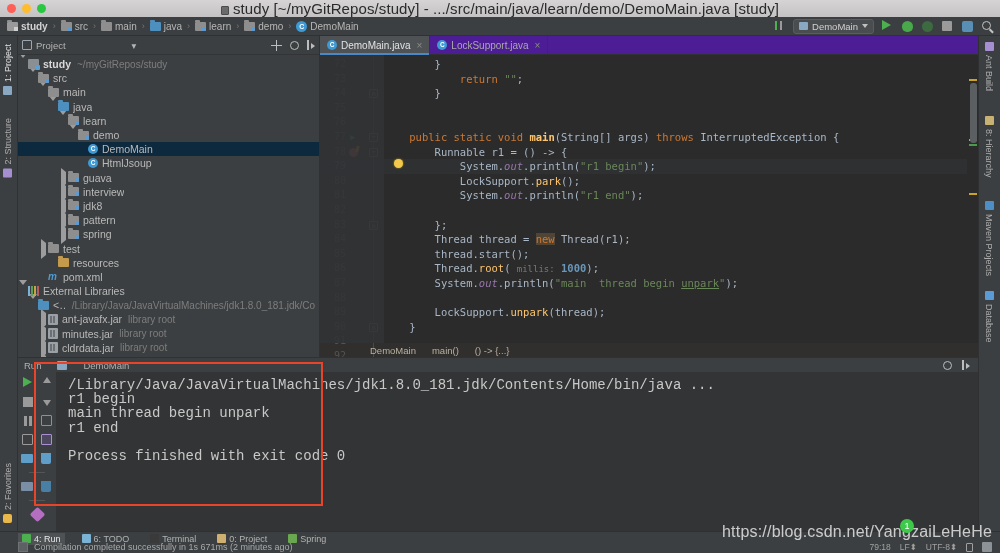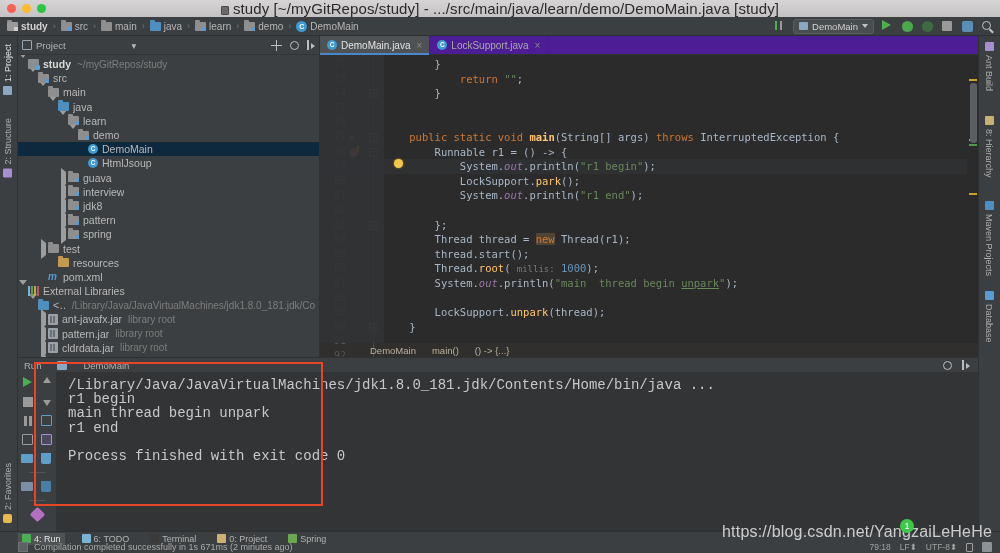--- a/index.html
+++ b/index.html
@@ -259,21 +259,21 @@
     position: relative;
   }
   .ln .num {
     position: absolute; left: 0; width: 26px; text-align: right;
     color: #606366; font-size: 10px;
   }
   .ln .code { position: absolute; left: 64px; }
   .ln.hl { background: rgba(50,53,56,.55); }
   .kw   { color: #cc7832; }
   .str  { color: #6a8759; }
-  .num-l{ color: #6897bb; font-weight: normal; }
+  .num-l{ color: #6897bb; font-weight: bold; }
   .fld  { color: #9876aa; font-style: italic; }
   .mthi { color: #ffc66d; }
   .mname{ color: #ffc66d; font-weight: bold; }
   .hint { color: #7a7a7a; font-size: 9px; }
   .newhl{ background: rgba(93,78,58,.75); color: #cc7832; }
   .uline{ text-decoration: underline; text-decoration-style: solid; text-decoration-color: #6a8759; }
 
   .g-run { position: absolute; left: 30px; color: #4caf50; font-size: 9px; }
   .g-brk {
     position: absolute; left: 29px; top: 3px; width: 9px; height: 9px;
@@ -665,21 +665,21 @@
           <span class="tw"><span class="arrow-r"></span></span>
           <span class="t-ico jar-ico"></span>
           <span class="t-lbl">ant-javafx.jar</span>
           <span class="t-sub">library root</span>
         </div>
         <div class="trow">
           <span class="tw"></span>
           <span class="tw"></span>
           <span class="tw"><span class="arrow-r"></span></span>
           <span class="t-ico jar-ico"></span>
-          <span class="t-lbl">pattern.jar</span>
+          <span class="t-lbl">minutes.jar</span>
           <span class="t-sub">library root</span>
         </div>
         <div class="trow">
           <span class="tw"></span>
           <span class="tw"></span>
           <span class="tw"><span class="arrow-r"></span></span>
           <span class="t-ico jar-ico"></span>
           <span class="t-lbl">cldrdata.jar</span>
           <span class="t-sub">library root</span>
         </div>

